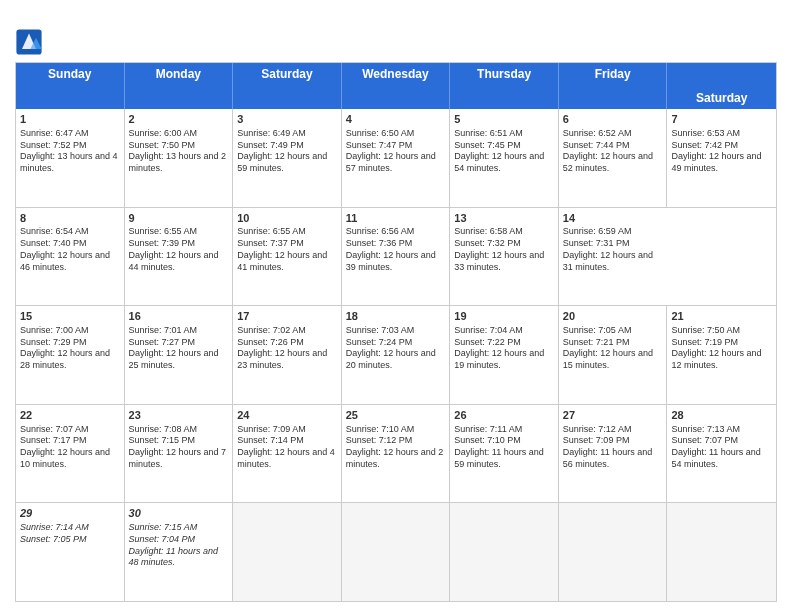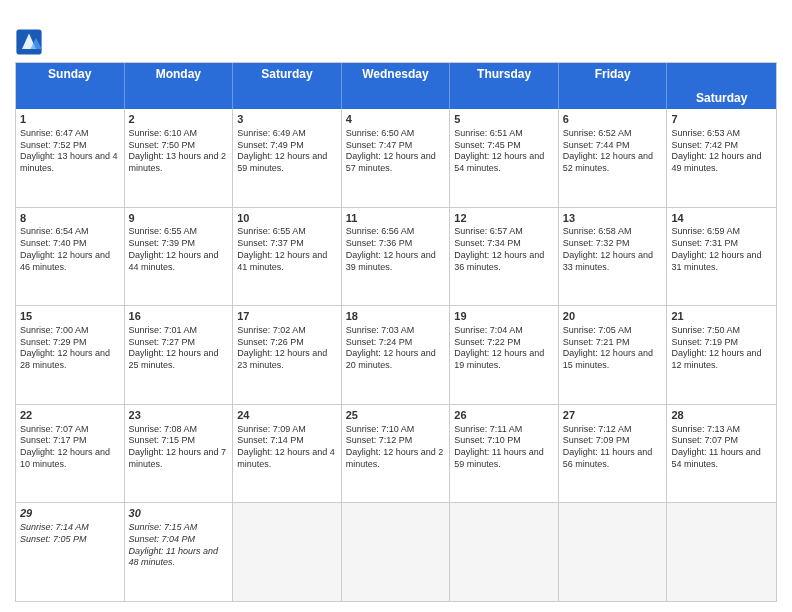--- a/index.html
+++ b/index.html
@@ -148,21 +148,21 @@
     <div class="cal-body">
     <div class="cal-row">
           <div class="cal-cell">
         <span class="day-num">1</span>
         <div class="info">Sunrise: 6:47 AM</div>
         <div class="info">Sunset: 7:52 PM</div>
         <div class="info">Daylight: 13 hours and 4 minutes.</div>
       </div>
           <div class="cal-cell">
         <span class="day-num">2</span>
-        <div class="info">Sunrise: 6:10 AM</div>
+        <div class="info">Sunrise: 6:00 AM</div>
         <div class="info">Sunset: 7:50 PM</div>
         <div class="info">Daylight: 13 hours and 2 minutes.</div>
       </div>
           <div class="cal-cell">
         <span class="day-num">3</span>
         <div class="info">Sunrise: 6:49 AM</div>
         <div class="info">Sunset: 7:49 PM</div>
         <div class="info">Daylight: 12 hours and 59 minutes.</div>
       </div>
           <div class="cal-cell">
@@ -209,26 +209,20 @@
         <div class="info">Sunset: 7:37 PM</div>
         <div class="info">Daylight: 12 hours and 41 minutes.</div>
       </div>
           <div class="cal-cell">
         <span class="day-num">11</span>
         <div class="info">Sunrise: 6:56 AM</div>
         <div class="info">Sunset: 7:36 PM</div>
         <div class="info">Daylight: 12 hours and 39 minutes.</div>
       </div>
           <div class="cal-cell">
-        <span class="day-num">12</span>
-        <div class="info">Sunrise: 6:57 AM</div>
-        <div class="info">Sunset: 7:34 PM</div>
-        <div class="info">Daylight: 12 hours and 36 minutes.</div>
-      </div>
-          <div class="cal-cell">
         <span class="day-num">13</span>
         <div class="info">Sunrise: 6:58 AM</div>
         <div class="info">Sunset: 7:32 PM</div>
         <div class="info">Daylight: 12 hours and 33 minutes.</div>
       </div>
           <div class="cal-cell">
         <span class="day-num">14</span>
         <div class="info">Sunrise: 6:59 AM</div>
         <div class="info">Sunset: 7:31 PM</div>
         <div class="info">Daylight: 12 hours and 31 minutes.</div>

